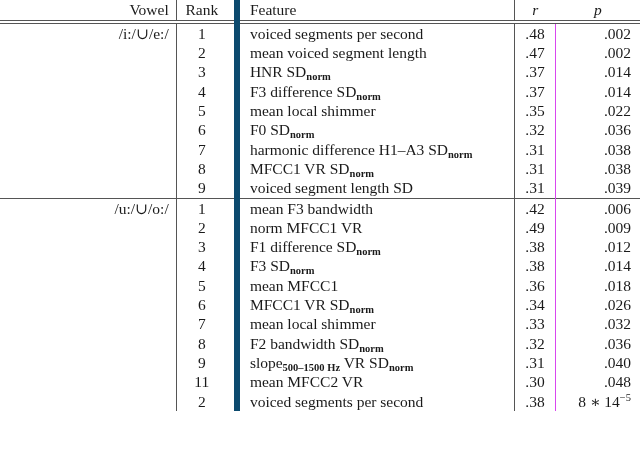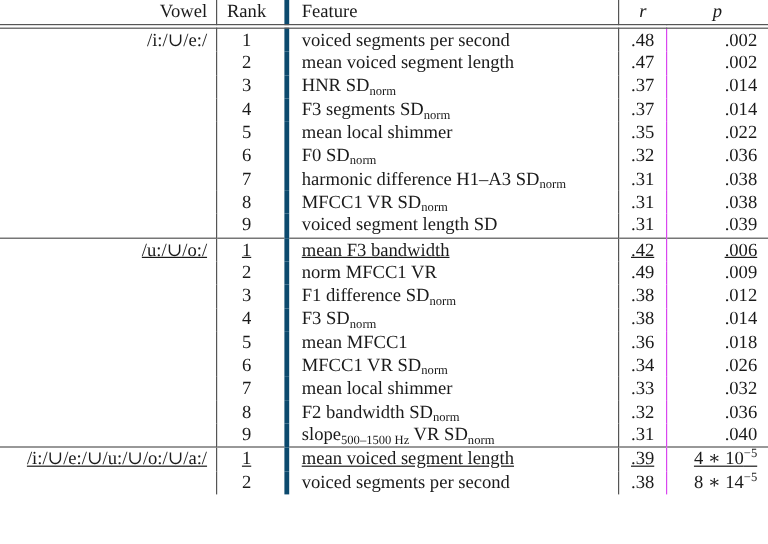--- a/index.html
+++ b/index.html
@@ -3,28 +3,28 @@
 <meta charset="utf-8">
 <style>
   html, body { margin: 0; padding: 0; background: #ffffff; }
   body { width: 640px; height: 453px; overflow: hidden; position: relative;
          font-family: "Liberation Serif", "DejaVu Serif", serif; color: #1a1a1a; }
   table { position: absolute; left: 0; top: 0; border-collapse: collapse;
           font-size: 15.5px; line-height: 1; }
   td, th { padding: 0; height: 19.3px; white-space: nowrap; font-weight: normal; }
   .c-vowel { width: 174px; text-align: right; padding-right: 7px; }
   .c-rank  { width: 51px; text-align: center; padding-right: 7px; border-left: 1px solid #555; }
-  .c-feat  { width: 266px; text-align: left; padding-left: 10px; border-left: 4px solid #0c4a6e; }
+  .c-feat  { width: 266px; text-align: left; padding-left: 10px; border-left: 6px solid #0c4a6e; }
   .c-r     { width: 41px; text-align: center; border-left: 1px solid #555; }
   .c-p     { width: 76px; text-align: right; padding-right: 9px; border-left: 1px solid #d946ef; }
   thead th.c-p { border-left: none; text-align: center; padding-right: 0; }
   thead th { height: 20px; margin-top: 16px; }
   thead tr { border-bottom: 4px double #555; }
-  tr.group-start td { border-top: 1px solid #555; text-decoration: underline; }
-  sub { font-size: 10.5px; vertical-align: -3px; line-height: 0; }
+  tr.group-start td { border-top: 1px solid #555; }
+  sub { font-size: 10.5px; vertical-align: -3px; line-height: 0; font-weight: bold; }
   sup { font-size: 10.5px; vertical-align: 6px; line-height: 0; }
   .ital { font-style: italic; }
 </style>
 </head>
 <body>
 
 <table>
   <thead>
     <tr>
       <th class="c-vowel">Vowel</th>
@@ -52,21 +52,21 @@
       <tr>
         <td class="c-vowel"></td>
         <td class="c-rank">3</td>
         <td class="c-feat"><span>HNR SD</span><sub>norm</sub></td>
         <td class="c-r">.37</td>
         <td class="c-p"><span>.014</span></td>
       </tr>
       <tr>
         <td class="c-vowel"></td>
         <td class="c-rank">4</td>
-        <td class="c-feat"><span>F3 segments SD</span><sub>norm</sub></td>
+        <td class="c-feat"><span>F3 difference SD</span><sub>norm</sub></td>
         <td class="c-r">.37</td>
         <td class="c-p"><span>.014</span></td>
       </tr>
       <tr>
         <td class="c-vowel"></td>
         <td class="c-rank">5</td>
         <td class="c-feat"><span>mean local shimmer</span></td>
         <td class="c-r">.35</td>
         <td class="c-p"><span>.022</span></td>
       </tr>
@@ -154,26 +154,26 @@
         <td class="c-r">.32</td>
         <td class="c-p"><span>.036</span></td>
       </tr>
       <tr>
         <td class="c-vowel"></td>
         <td class="c-rank">9</td>
         <td class="c-feat"><span>slope</span><sub>500–1500 Hz</sub><span> VR SD</span><sub>norm</sub></td>
         <td class="c-r">.31</td>
         <td class="c-p"><span>.040</span></td>
       </tr>
-      <tr class="group-start">
-        <td class="c-vowel">/i:/∪/e:/∪/u:/∪/o:/∪/a:/</td>
-        <td class="c-rank">1</td>
-        <td class="c-feat"><span>mean voiced segment length</span></td>
-        <td class="c-r">.39</td>
-        <td class="c-p"><span>4 ∗ 10</span><sup>−5</sup></td>
+      <tr>
+        <td class="c-vowel"></td>
+        <td class="c-rank">11</td>
+        <td class="c-feat"><span>mean MFCC2 VR</span></td>
+        <td class="c-r">.30</td>
+        <td class="c-p"><span>.048</span></td>
       </tr>
       <tr>
         <td class="c-vowel"></td>
         <td class="c-rank">2</td>
         <td class="c-feat"><span>voiced segments per second</span></td>
         <td class="c-r">.38</td>
         <td class="c-p"><span>8 ∗ 14</span><sup>−5</sup></td>
       </tr>
     </tbody>
 </table>

